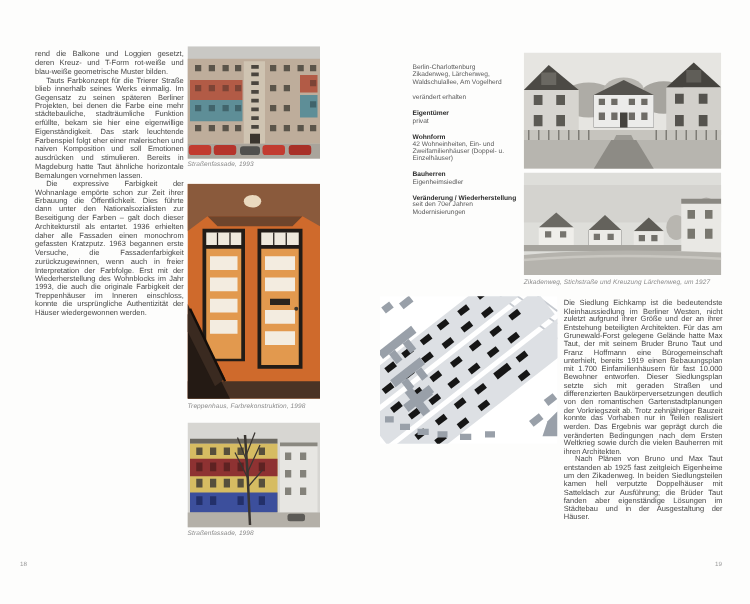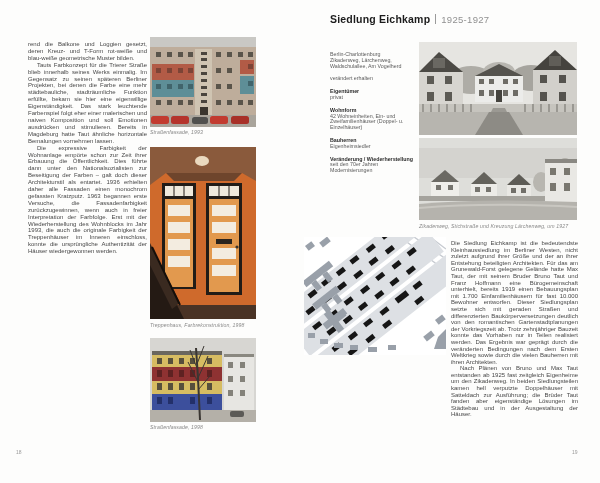--- a/index.html
+++ b/index.html
@@ -202,25 +202,20 @@
       </g>
     </svg>
   </figure>
   <div class="abs cap" style="left:150px;top:424px;width:106px;">Straßenfassade, 1998</div>
 
   <div class="abs pagenum" style="left:16px;top:449px;">18</div>
 </section>
 
 <section class="abs" style="left:300px;top:0;width:300px;height:483px;">
 
-  <header class="abs title" style="left:30px;top:13px;">
-    <span class="title-main">Siedlung Eichkamp</span>
-    <span class="title-sep"></span>
-    <span class="title-years">1925-1927</span>
-  </header>
 
   <div class="abs info" style="left:30px;top:52px;">
     <div>
 
     <div class="addr-line">Berlin-Charlottenburg</div>
         <div class="addr-line">Zikadenweg, Lärchenweg,</div>
         <div class="addr-line">Waldschulallee, Am Vogelherd</div>
       </div>
     <div class="status-line">verändert erhalten</div>
     <div>

